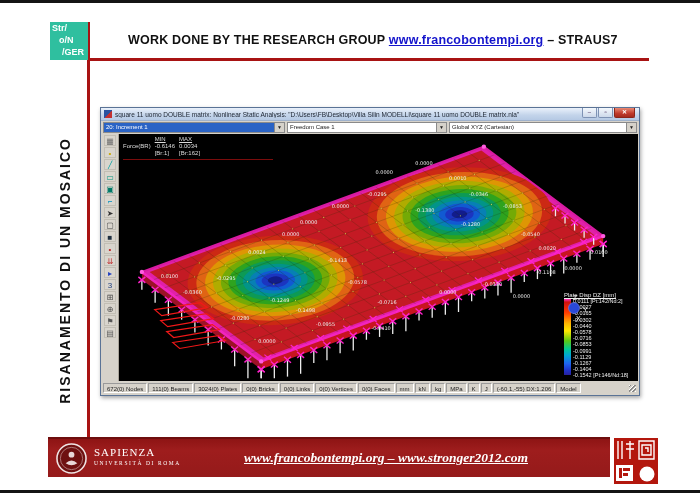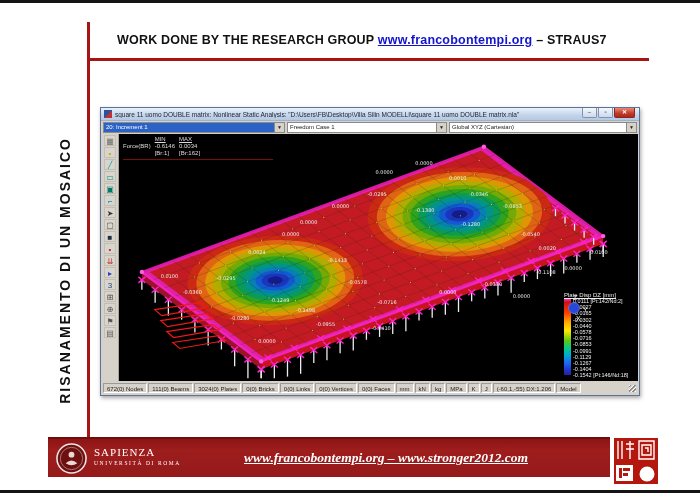--- a/index.html
+++ b/index.html
@@ -5,21 +5,21 @@
   html,body{margin:0;padding:0;background:#fff;}
   .slide{position:relative;width:700px;height:494px;background:#fff;overflow:hidden;
          font-family:"Liberation Sans",sans-serif;}
   .hbar{position:absolute;background:#141414;}
   
   .logo{position:absolute;left:50px;top:22px;width:38px;height:38px;background:#2fbf9f;
         color:#fff;font:bold 9px/11px "Liberation Sans",sans-serif;z-index:3;}
   .logo span{position:absolute;white-space:nowrap;}
   .red-v{position:absolute;left:87px;top:22px;width:3px;height:415px;background:#a81313;z-index:2;}
   .red-h{position:absolute;left:87px;top:58px;width:562px;height:3px;background:#a81313;z-index:2;}
-  .header-title{position:absolute;left:117px;top:33px;font-weight:bold;font-size:12.5px;
+  .header-title{position:absolute;left:128px;top:33px;font-weight:bold;font-size:12.5px;
         color:#111;white-space:nowrap;letter-spacing:.2px;}
   .header-title a{color:#1414cc;text-decoration:underline;cursor:pointer;}
   .side-label{position:absolute;left:48px;top:100px;width:34px;height:340px;display:flex;
         align-items:center;justify-content:center;}
   .side-label span{writing-mode:vertical-rl;transform:rotate(180deg);font-weight:bold;
         font-size:14px;letter-spacing:2px;color:#111;white-space:nowrap;}
   
   .win{position:absolute;left:100px;top:107px;width:540px;height:289px;background:#d6d2ca;
        border:1px solid #5a7396;box-sizing:border-box;box-shadow:1px 2px 4px rgba(0,0,0,.35);}
   .titlebar{position:absolute;left:0;top:0;right:0;height:13px;
@@ -89,20 +89,25 @@
 </head>
 <body>
 
 <div class="slide">
   <div class="hbar" style="left:0;top:0;width:700px;height:3px;"></div>
   <div class="hbar" style="left:0;top:490px;width:700px;height:3px;"></div>
 
   <div class="red-v"></div>
   <div class="red-h"></div>
 
+  <div class="logo">
+    <span style="left:2px;top:1px;">Str/</span>
+    <span style="left:9px;top:13px;">o/N</span>
+    <span style="left:12px;top:25px;">/GER</span>
+  </div>
 
   <div class="header-title"><span>WORK DONE BY THE RESEARCH GROUP </span><a>www.francobontempi.org</a><span> – STRAUS7</span></div>
 
   <div class="side-label">
       <span>RISANAMENTO DI UN MOSAICO</span>
     </div>
 
   <div class="win">
     <div class="titlebar">
       <span class="app-icon"></span>

